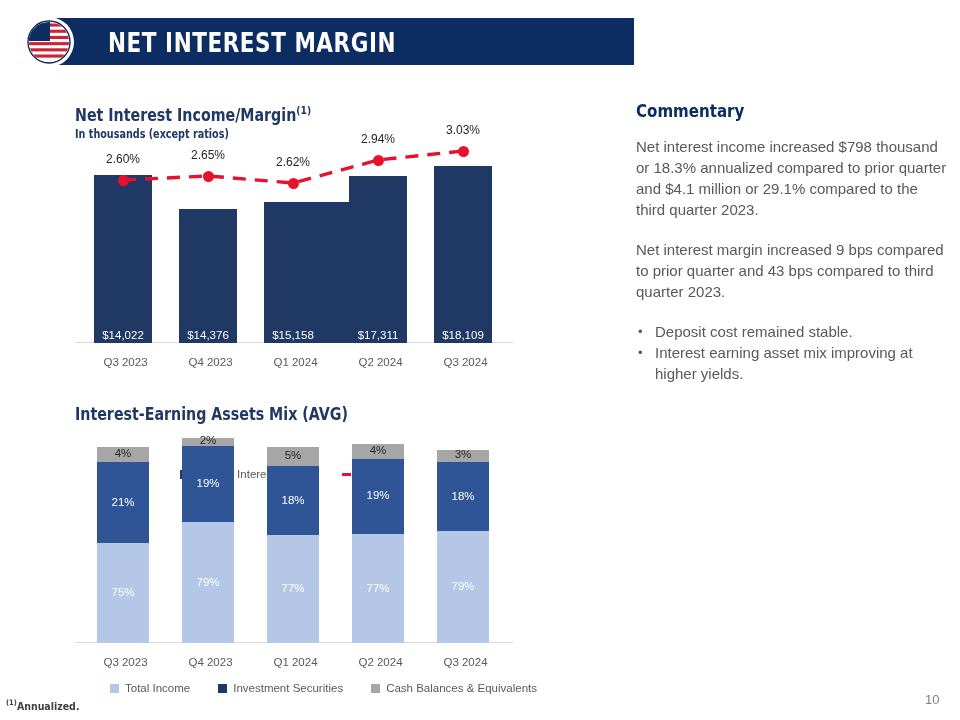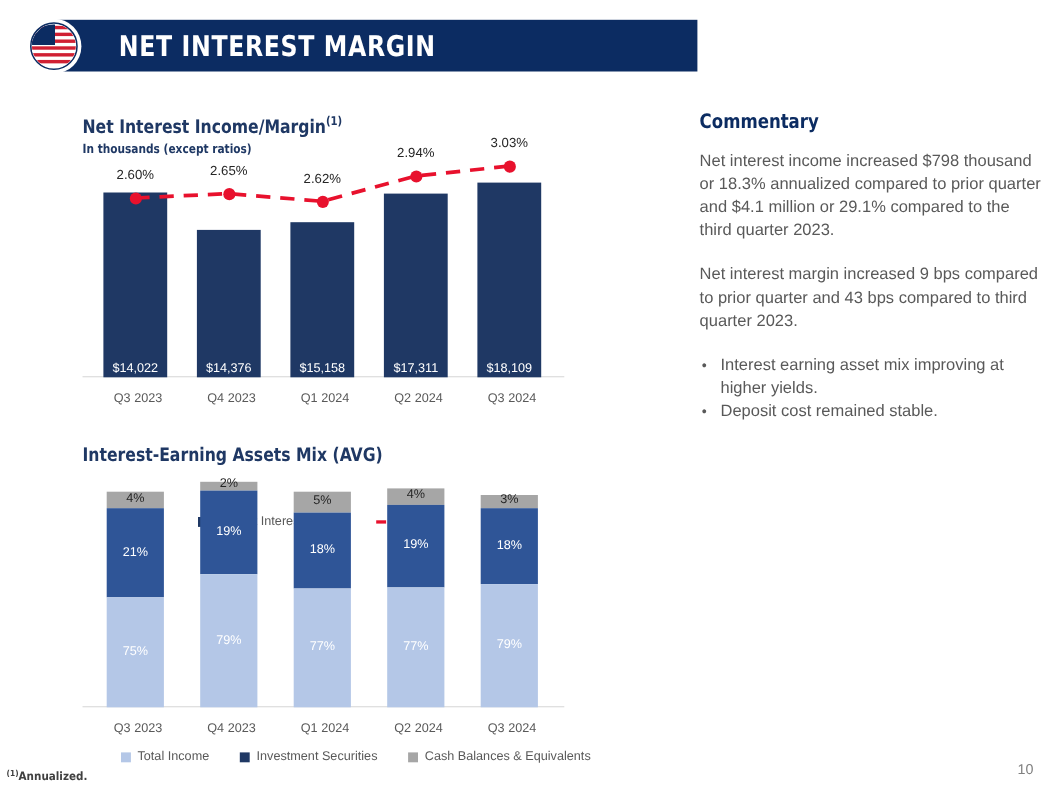--- a/index.html
+++ b/index.html
@@ -394,21 +394,21 @@
     </div>
 
     <div class="nii-col" style="left:93px;">
       <div class="nii-bar" style="height:134px;">
         <div class="nii-bar-label">$14,376</div>
       </div>
       <div class="nii-cat-label">Q4 2023</div>
     </div>
 
     <div class="nii-col" style="left:178px;">
-      <div class="nii-bar" style="height:141px;">
+      <div class="nii-bar" style="height:141px;padding-left:32px;">
         <div class="nii-bar-label">$15,158</div>
       </div>
       <div class="nii-cat-label">Q1 2024</div>
     </div>
 
     <div class="nii-col" style="left:263px;">
       <div class="nii-bar" style="height:167px;">
         <div class="nii-bar-label">$17,311</div>
       </div>
       <div class="nii-cat-label">Q2 2024</div>
@@ -554,21 +554,21 @@
       <span>Cash Balances &amp; Equivalents</span>
     </div>
   </div>
 </div>
 
 <div id="commentary">
   <div id="commentary-heading">Commentary</div>
   <p class="comm-para">Net interest income increased $798 thousand or 18.3% annualized compared to prior quarter and $4.1 million or 29.1% compared to the third quarter 2023.</p>
   <p class="comm-para">Net interest margin increased 9 bps compared to prior quarter and 43 bps compared to third quarter 2023.</p>
   <ul class="comm-bullets">
+    <li>Deposit cost remained stable.</li>
     <li>Interest earning asset mix improving at higher yields.</li>
-    <li>Deposit cost remained stable.</li>
   </ul>
 </div>
 
 <div id="footnote">
   <span class="sup">(1)</span><span>Annualized.</span>
 </div>
 <div id="page-number">10</div>
 
 </body></html>

